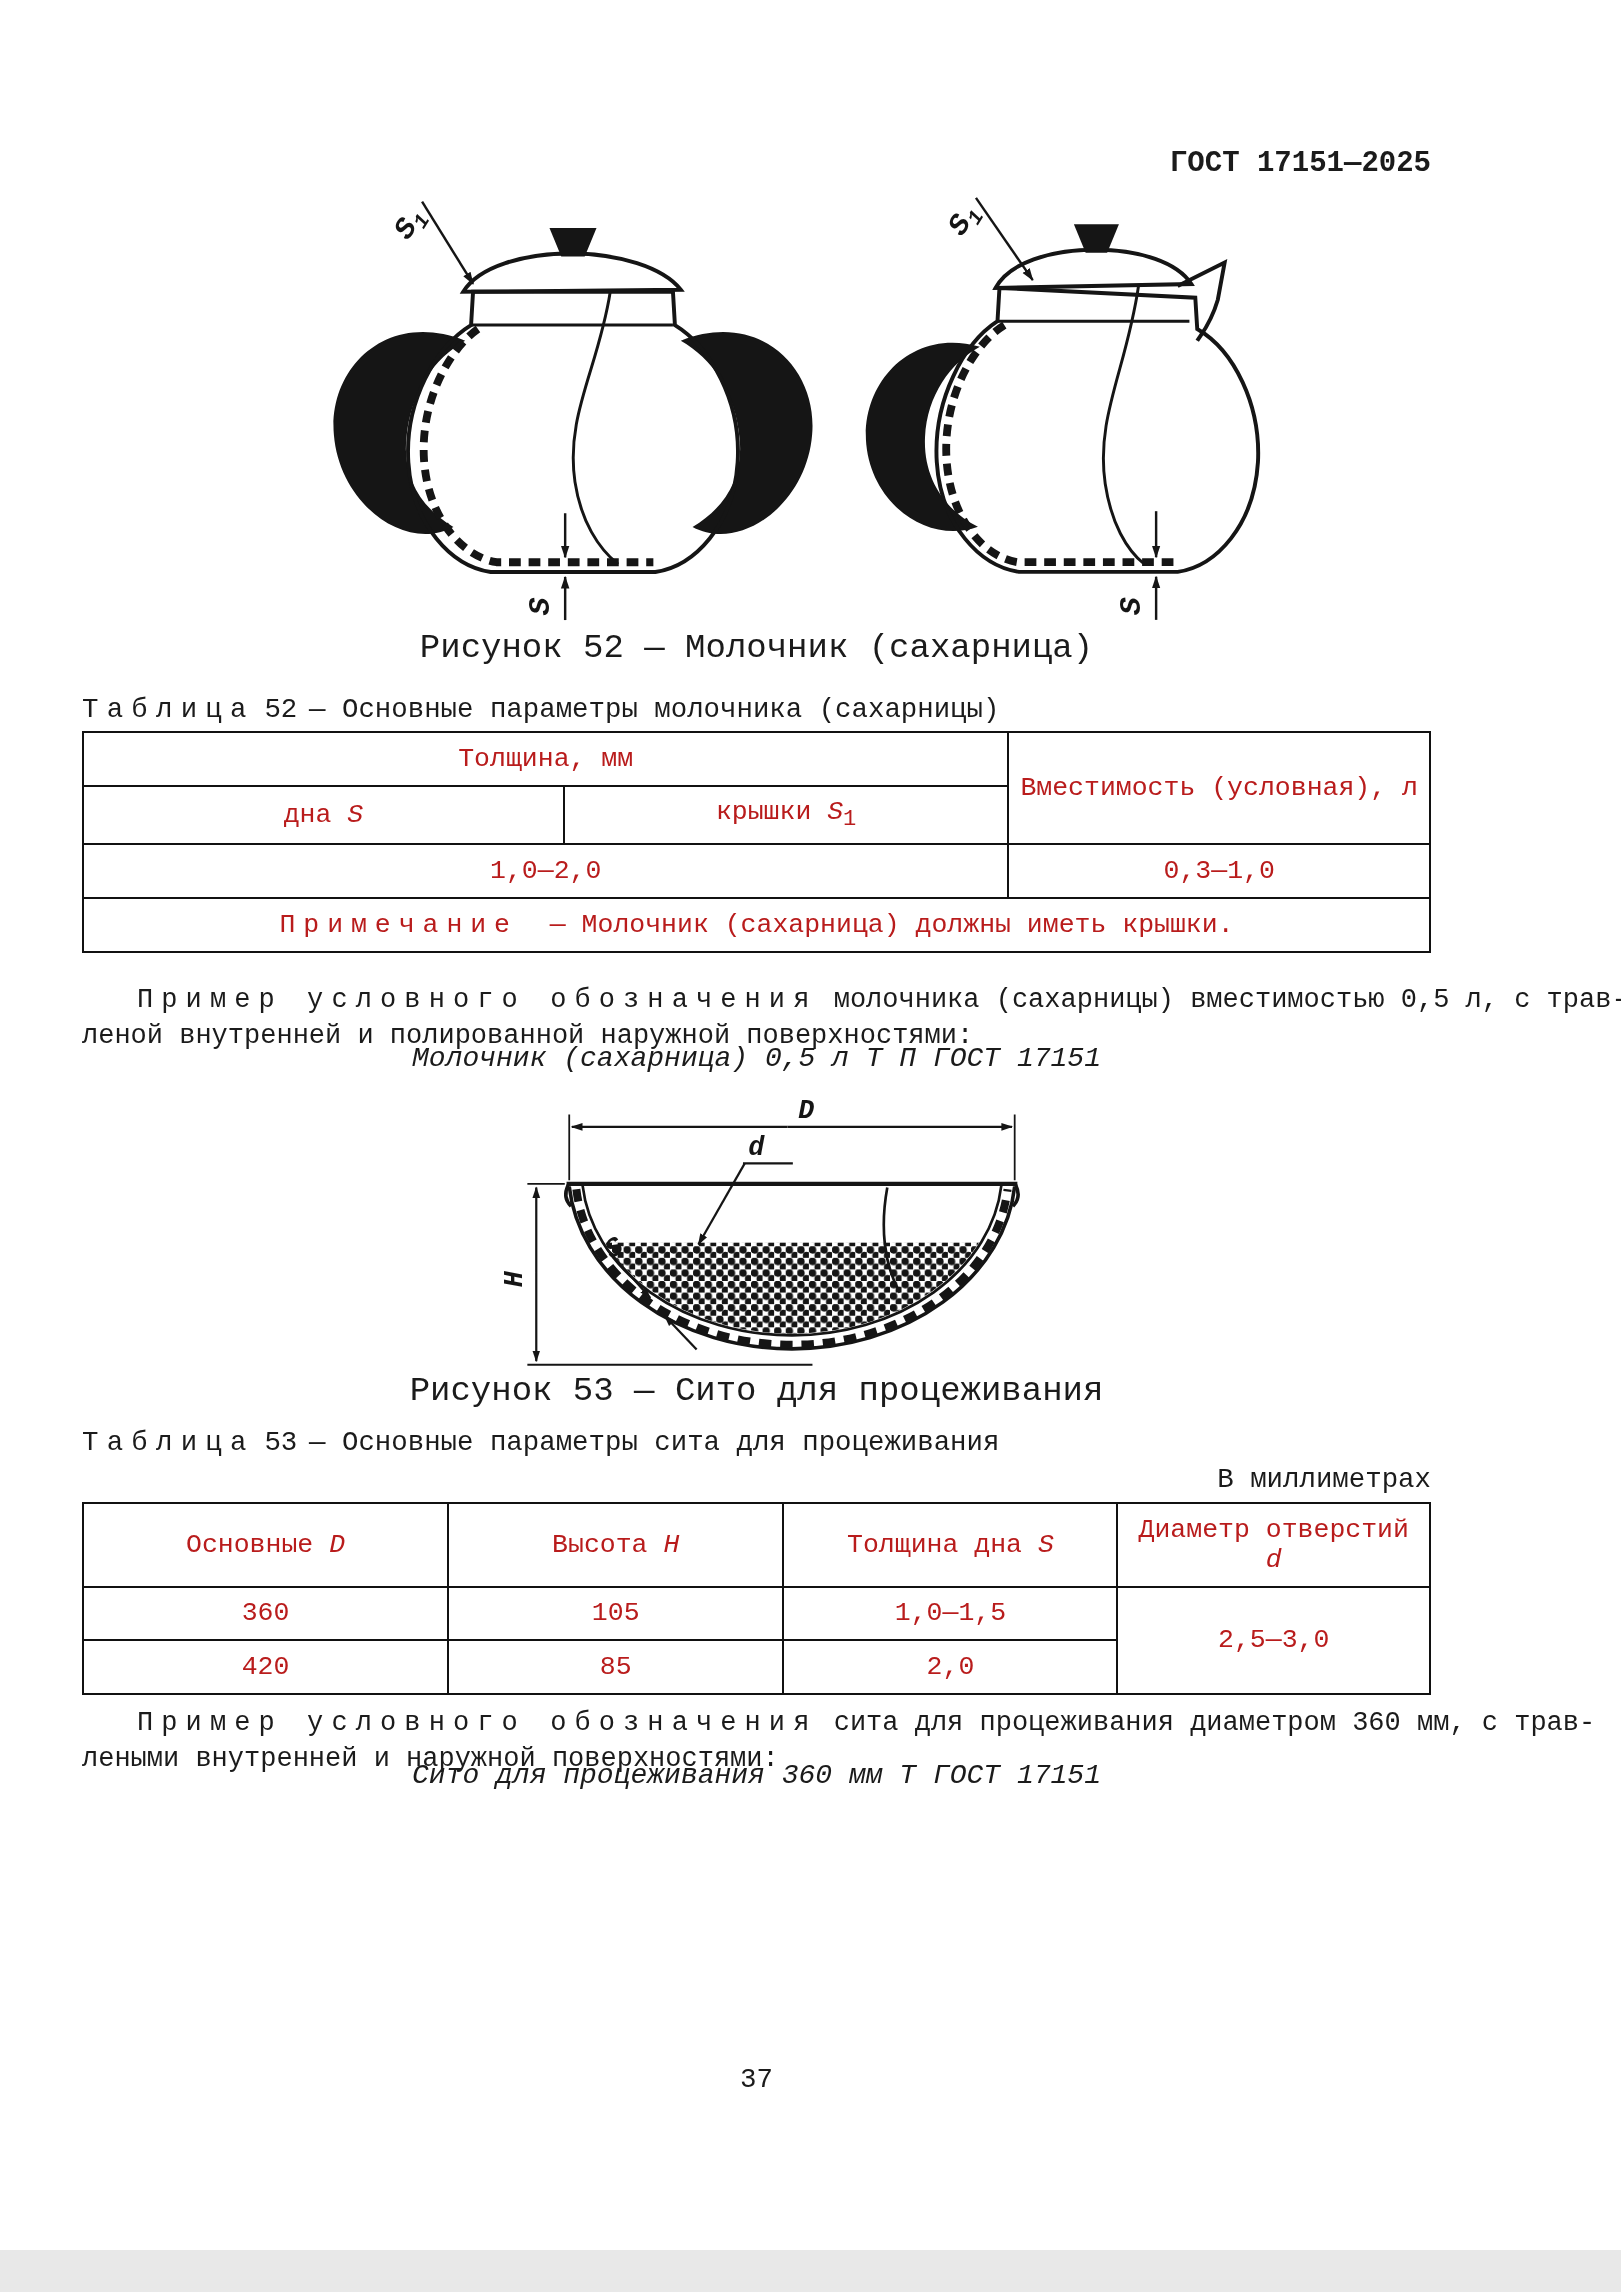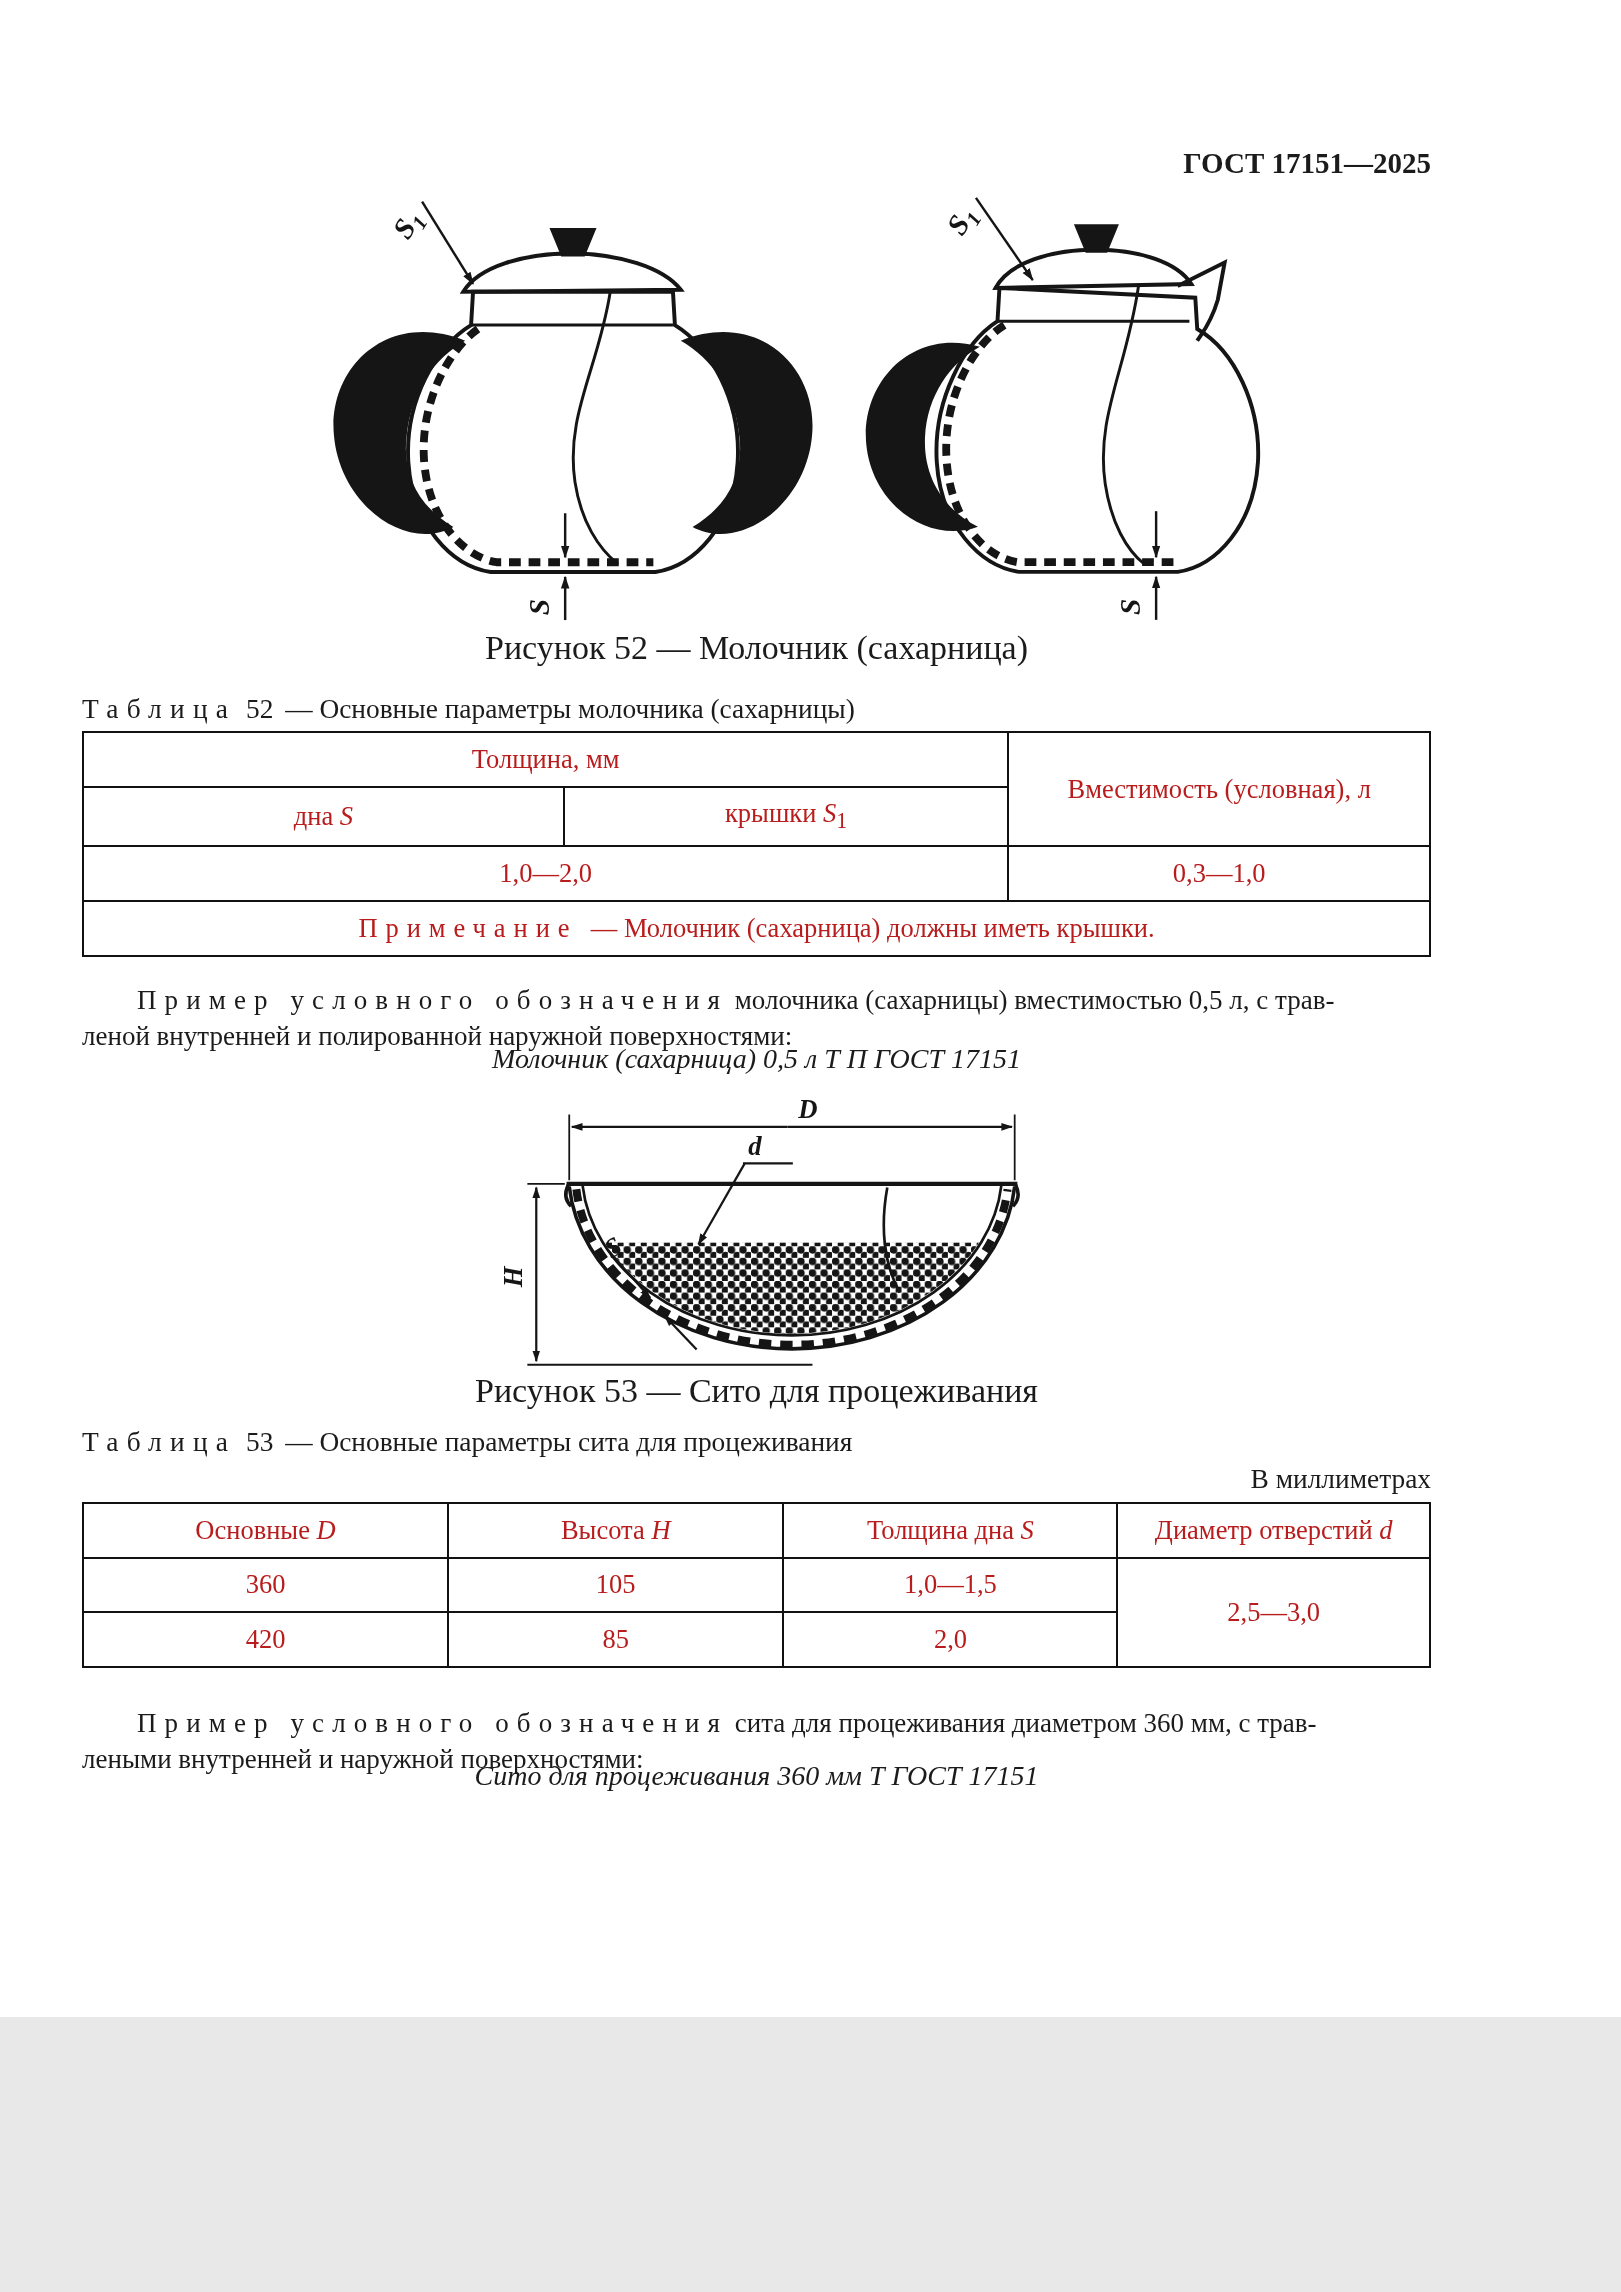--- a/index.html
+++ b/index.html
@@ -1,19 +1,19 @@
 <!DOCTYPE html>
 <html><head>
 <meta charset="utf-8">
 <style>
   html,body { margin:0; padding:0; background:#e8e8e8; }
   .page {
-    position:relative; width:1621px; height:2017px; margin:0 auto;
+    position:relative; width:1621px; height:2250px; margin:0 auto;
     background:#ffffff; color:#1b1b1b;
-    font-family:Liberation Serif, serif;
+    font-family:Liberation Mono, monospace;
     overflow:hidden;
   }
   .hdr {
     position:absolute; top:147px; left:82px; width:1349px;
     text-align:right; font-weight:bold; font-size:29px;
   }
   .figrow {
     position:absolute; left:82px; width:1349px;
     display:flex; justify-content:center; align-items:flex-start;
   }

